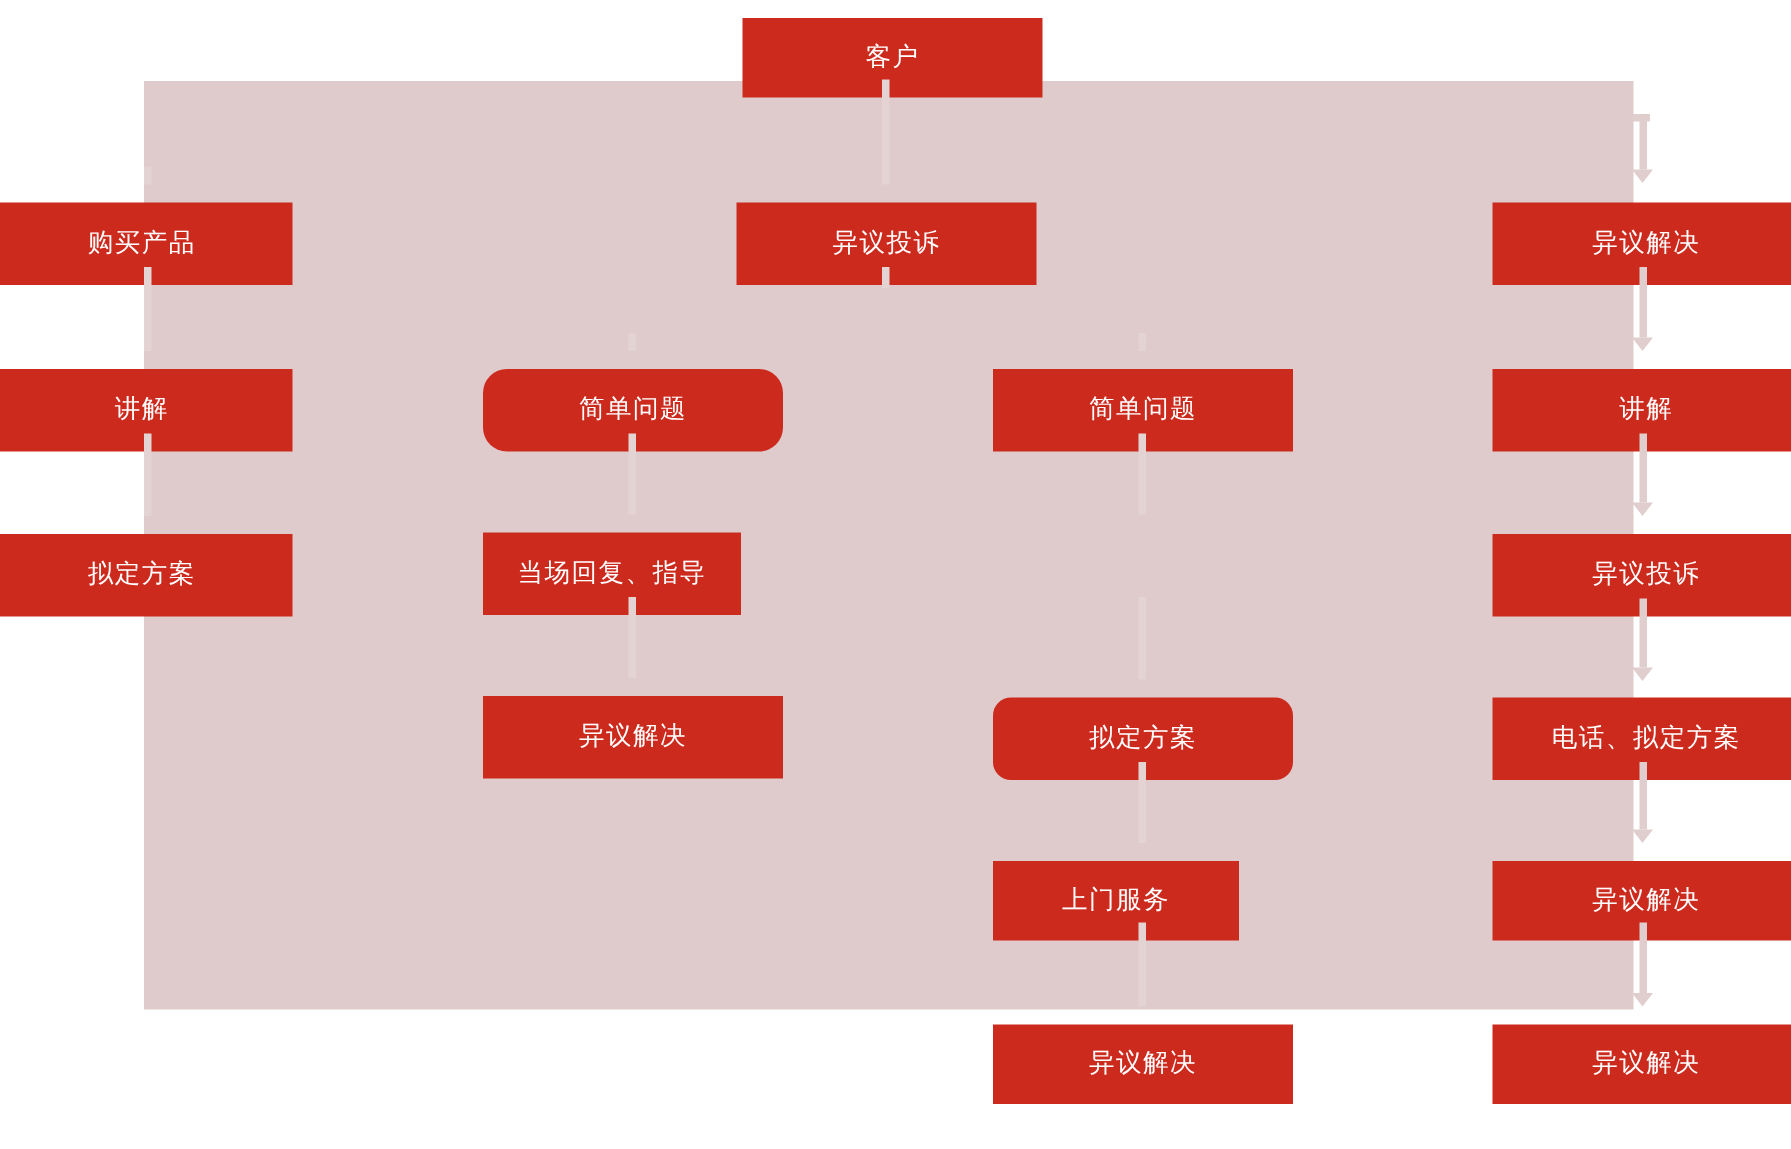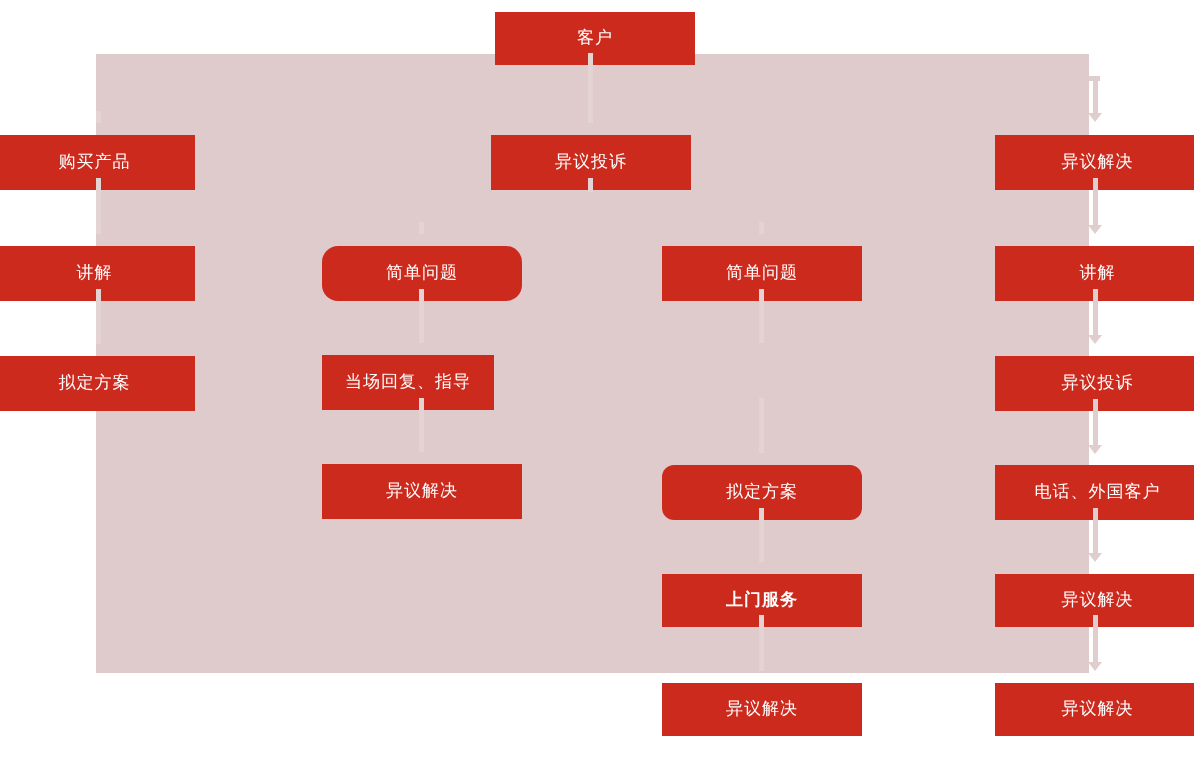--- a/index.html
+++ b/index.html
@@ -111,21 +111,21 @@
   </div>
   <div class="tick" style="left:759px; top:222px; height:12px;"></div>
 
   <div class="tick" style="left:759px; top:289px; height:54px;"></div>
 
   <div class="node" style="left:662px; top:453px; width:200px; height:55px;border-radius:12px;">
     <span>拟定方案</span>
   </div>
   <div class="tick" style="left:759px; top:398px; height:55px;"></div>
 
-  <div class="node" style="left:662px; top:562px; width:200px; height:53px;font-weight:bold;">
+  <div class="node" style="left:662px; top:562px; width:164px; height:53px;">
     <span>上门服务</span>
   </div>
   <div class="tick" style="left:759px; top:508px; height:54px;"></div>
 
   <div class="node" style="left:662px; top:671px; width:200px; height:53px;">
     <span>异议解决</span>
   </div>
   <div class="tick" style="left:759px; top:615px; height:56px;"></div>
 
   <div class="arrow-elbow" style="left:1088px; top:76px; width:12px;"></div>
@@ -148,21 +148,21 @@
   <div class="arrow-head" style="left:1088px; top:335px;"></div>
 
   <div class="node" style="left:995px; top:344px; width:205px; height:55px;">
     <span>异议投诉</span>
   </div>
 
   <div class="arrow-line" style="left:1093px; top:399px; height:46px;"></div>
   <div class="arrow-head" style="left:1088px; top:445px;"></div>
 
   <div class="node" style="left:995px; top:453px; width:205px; height:55px;">
-    <span>电话、外国客户</span>
+    <span>电话、拟定方案</span>
   </div>
 
   <div class="arrow-line" style="left:1093px; top:508px; height:45px;"></div>
   <div class="arrow-head" style="left:1088px; top:553px;"></div>
 
   <div class="node" style="left:995px; top:562px; width:205px; height:53px;">
     <span>异议解决</span>
   </div>
 
   <div class="arrow-line" style="left:1093px; top:615px; height:47px;"></div>

